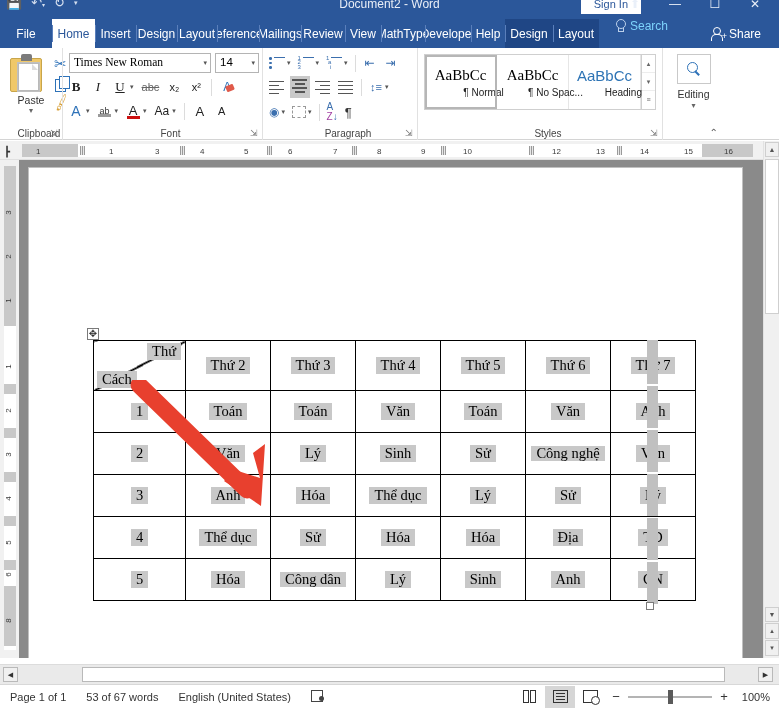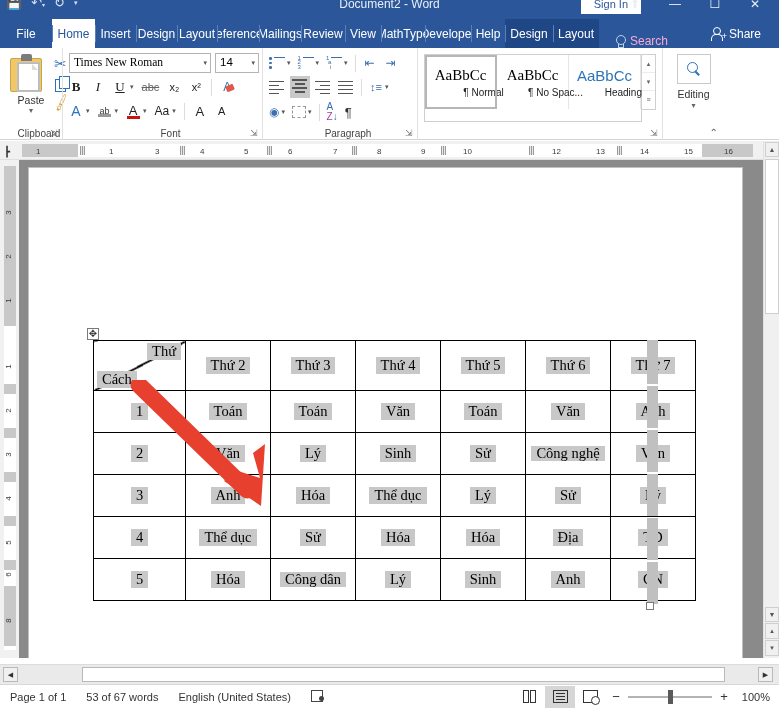--- a/index.html
+++ b/index.html
@@ -45,22 +45,22 @@
     padding: 0 6px; position: relative; white-space: nowrap;
     overflow: hidden;
   }
   .tab + .tab::before {
     content: ""; position: absolute; left: 0; top: 6px; bottom: 6px;
     width: 1px; background: #5a7fbb;
   }
   .tab.active { background: #fff; color: #2b579a; }
   .tab.ctxactive { background: #1f4685; }
   .search-tab {
-    display: flex; align-items: flex-end; gap: 5px; padding: 0 8px;
-    color: #f9a8d4; margin-left: 8px;
+    display: flex; align-items: flex-start; gap: 5px; padding: 0 8px;
+    color: #7dd3fc; margin-left: 8px;
   }
   .share-tab {
     display: flex; align-items: center; gap: 5px; padding: 0 10px 0 0;
     color: #fff; position: absolute; right: 8px; top: 0; height: 29px;
   }
   .bulb { width: 10px; height: 13px; position: relative; display:inline-block; }
   .bulb::before{ content:""; position:absolute; left:1px; top:0; width:8px; height:8px;
     border:1.4px solid #bcd0ea; border-radius:50%; }
   .bulb::after{ content:""; position:absolute; left:3.2px; top:8.5px; width:3.6px; height:3px;
     border:1.4px solid #bcd0ea; border-top:none; }
@@ -157,21 +157,21 @@
   .ai-j i { left:0; width:15px;}
   .hl-btn { background: #c9c9c9; padding: 2px; margin: -2px; }
   .bucket { font-size:12px; color:#3b6fae; }
   .borders { width:14px;height:12px;border:1.2px dashed #999; display:inline-block;}
   .sortAZ { font-size:10px; color:#3b6fae; line-height:10px;}
   .pilcrow { font-size:13px; color:#333; }
 
   
   .g-styles { width: 245px; }
   .stylebox {
-    position: absolute; left: 6px; top: 6px; width: 218px; height: 68px;
+    position: absolute; left: 6px; top: 6px; width: 218px; height: 56px;
     border: 1px solid #cfcfcf; background: #fff; display: flex;
   }
   .style-item { width: 72px; height: 54px; border-right: 1px solid #e6e6e6;
     display: flex; flex-direction: column; align-items: center; justify-content: center; }
   .style-item.sel { outline: 2px solid #b6b6b6; outline-offset: -2px; }
   .style-prev { font-family: "Liberation Serif", serif; font-size: 15px; color: #000;
     white-space: nowrap; overflow: hidden; width:68px; text-align:center;}
   .style-prev.h1 { color: #2e74b5; font-family: "Liberation Sans", sans-serif; font-size:15px; font-weight:normal;}
   .style-name { font-size: 10px; color: #222; margin-top: 3px; white-space: nowrap; margin-left: 46px; }
   .style-scroll { position: absolute; left: 224px; top: 6px; width: 14px; height: 56px;
@@ -529,20 +529,21 @@
         <div class="style-item">
           <div class="style-prev h1">AaBbCc</div>
           <div class="style-name">Heading 1</div>
         </div>
       </div>
       <div class="style-scroll">
         <div>▴</div>
         <div>▾</div>
         <div style="border-bottom:none">≡</div>
       </div>
+      <div class="grp-label">Styles</div>
       <div class="dlg">⇲</div>
     </div>
 
     <div class="grp g-edit">
       <div class="editbtn">
           <span class="magn"></span>
         </div>
       <div class="edit-lbl">Editing</div>
       <div class="edit-arrow">▾</div>
       <div class="collapse">⌃</div>

